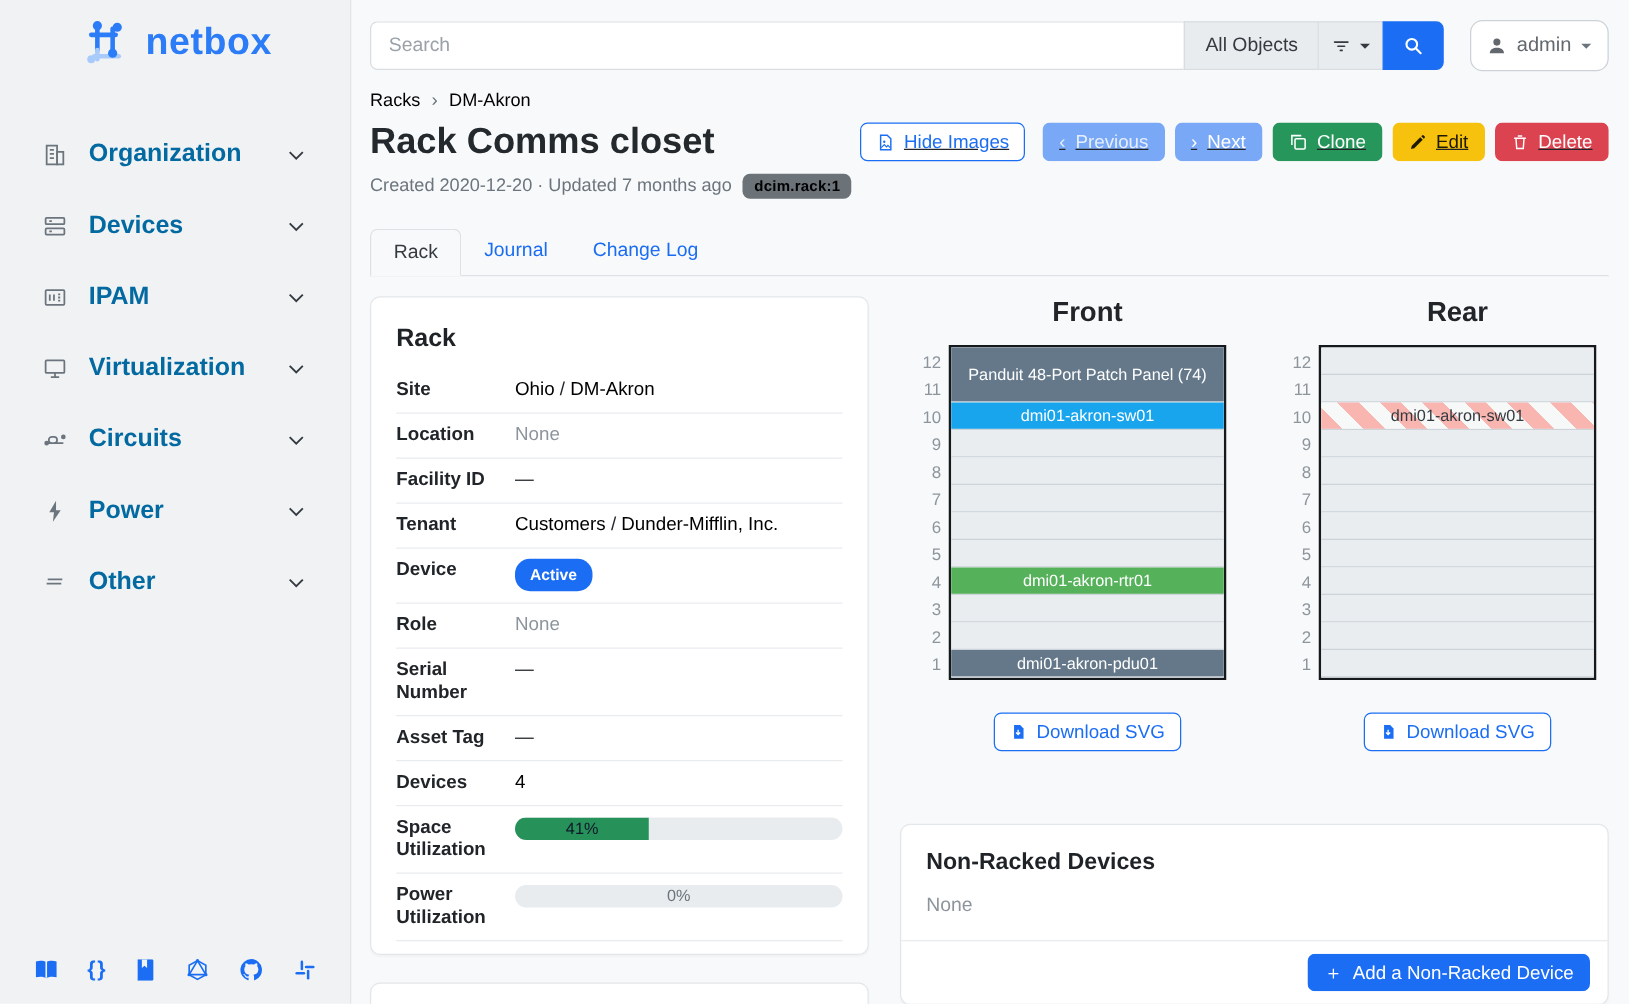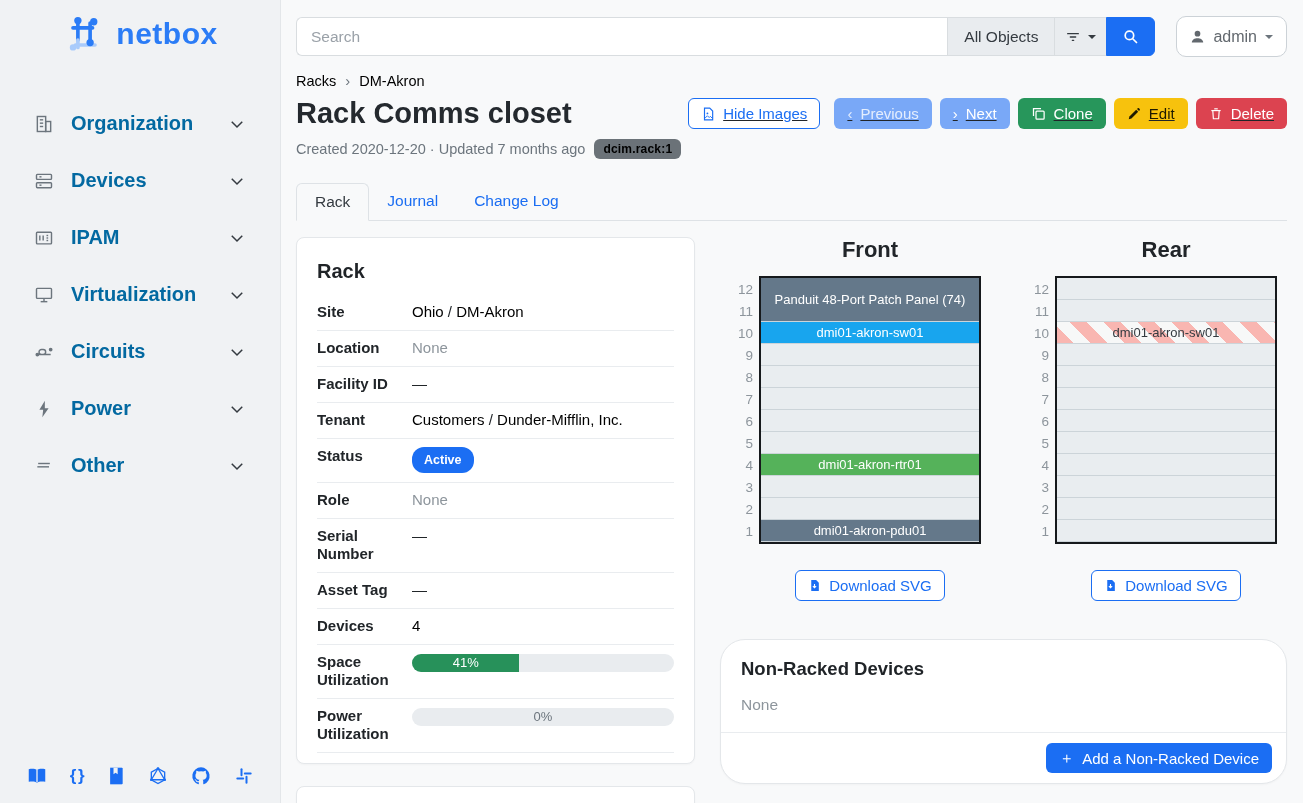--- a/index.html
+++ b/index.html
@@ -104,21 +104,21 @@
   .info-label { width:95px; flex:0 0 95px; font-weight:bold; font-size:15px; color:#212529; line-height:18px; }
   .info-value { flex:1; font-size:15px; line-height:18px; }
   .badge-active {
     display:inline-block; background:#1b6ef3; color:#fff; font-size:12.5px; font-weight:bold;
     padding:4px 12px; border-radius:12px;
   }
   .progress {
     height:18px; background:#e9ecef; border-radius:10px; overflow:hidden; position:relative; margin-top:1px;
   }
   .progress-fill {
-    height:100%; background:#27915a; color:#ffffff; font-size:13px;
+    height:100%; background:#27915a; color:#0f172a; font-size:13px;
     display:flex; align-items:center; justify-content:center;
   }
   .progress-zero {
     position:absolute; inset:0; display:flex; align-items:center; justify-content:center;
     font-size:13px; color:#6c757d;
   }
   .peek-card { height:60px; }
 
   
   .right-col { flex:1; display:flex; flex-direction:column; }
@@ -135,21 +135,21 @@
     position:absolute; left:0; width:100%; display:flex; align-items:center; justify-content:center;
     font-size:13px; cursor:pointer;
   }
   .rack-device.striped {
     background:repeating-linear-gradient(45deg, #f9b6b1 0 12px, #f7f8f8 12px 24px);
   }
   .dl-row { display:flex; margin-top:26px; }
   .dl-btn-wrap { width:222px; margin-left:32px; display:flex; justify-content:center; }
 
   
-  .nonracked-card { margin-top:38px;border-radius:25px; }
+  .nonracked-card { margin-top:58px; }
   .nr-header { padding:18px 20px 0; font-size:18.5px; font-weight:bold; color:#1f2327; }
   .nr-body { padding:16px 20px 18px; font-size:15.5px; }
   .nr-footer { border-top:1px solid #e9ecef; padding:10px 14px; display:flex; justify-content:flex-end; }
   .btn-add { background:#1b6ef3; color:#fff; height:30px; }
 </style>
 </head>
 <body>
 
 <div class="sidebar">
   <div class="logo-wrap">
@@ -462,21 +462,21 @@
           </div>
           <div class="info-row">
             <div class="info-label">Tenant</div>
             <div class="info-value">
               <a class="link">Customers</a>
               <span>/</span>
               <a class="link">Dunder-Mifflin, Inc.</a>
             </div>
           </div>
           <div class="info-row">
-            <div class="info-label">Status</div>
+            <div class="info-label">Device</div>
             <div class="info-value"><span class="badge-active">Active</span></div>
           </div>
           <div class="info-row">
             <div class="info-label">Role</div>
             <div class="info-value muted">None</div>
           </div>
           <div class="info-row">
             <div class="info-label">Serial Number</div>
             <div class="info-value">—</div>
           </div>

